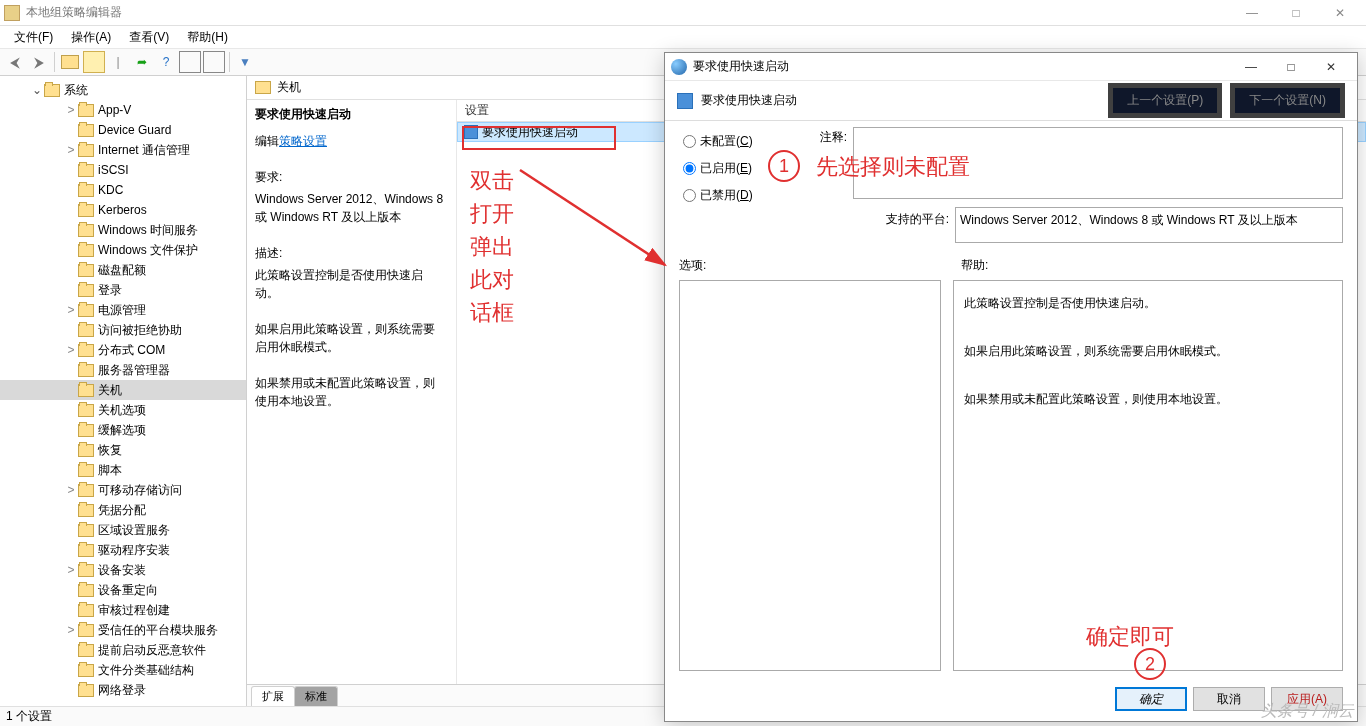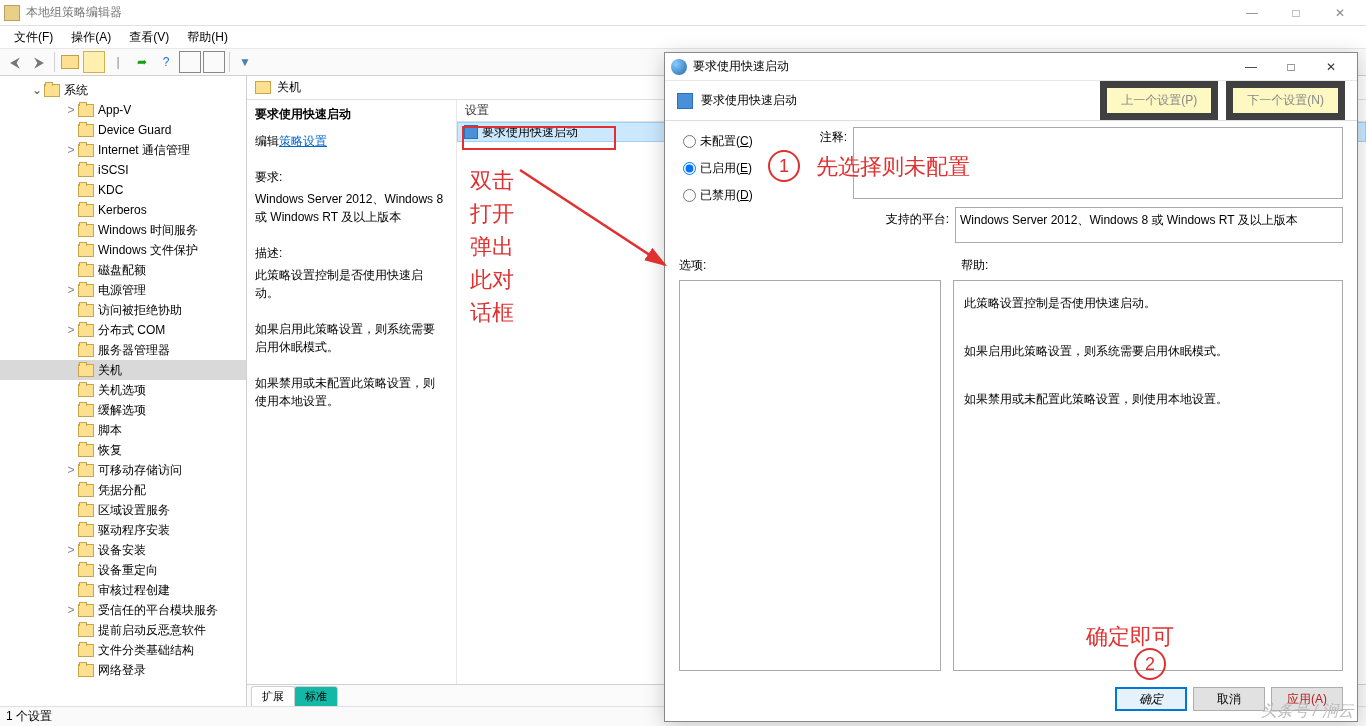--- a/index.html
+++ b/index.html
@@ -40,33 +40,33 @@
 .desc-label { margin-bottom: 4px; }
 .list-col { flex: 1; }
 .list-header { height: 22px; border-bottom: 1px solid #e0e0e0; display: flex; align-items: center; padding: 0 8px; color: #333; background: #fff; }
 .list-row { display: flex; align-items: center; height: 20px; padding: 0 6px; }
 .list-row.selected { background: #cce8ff; border: 1px solid #99d1ff; }
 .list-row .item-ico { width: 14px; height: 14px; background: #4a90d9; border: 1px solid #2a70b9; margin-right: 4px; }
 .highlight-box { position: absolute; border: 2px solid #e03030; pointer-events: none; }
 
 .tabs { height: 22px; display: flex; align-items: end; padding-left: 4px; border-top: 1px solid #d0d0d0; background:#fbfbfb; }
 .tab { padding: 2px 10px; border: 1px solid #d0d0d0; border-bottom: none; background: #fff; margin-right: -1px; font-size: 11px; border-top-left-radius:3px; border-top-right-radius:3px; }
-.tab.inactive { background: #14b8a6; }
+.tab.inactive { background: #a3a3a3; }
 
 .statusbar { height: 20px; display: flex; align-items: center; padding: 0 6px; border-top: 1px solid #e0e0e0; background: #fafafa; }
 
 .dialog { position: absolute; left: 664px; top: 52px; width: 694px; height: 670px; background: #fff; border: 1px solid #888; box-shadow: 0 4px 20px rgba(0,0,0,0.2); display: flex; flex-direction: column; }
 .dlg-title { height: 28px; display: flex; align-items: center; padding: 0 6px; background: #fff; border-bottom: 1px solid #e8e8e8; }
 .dlg-title .dlg-icon { width: 16px; height: 16px; background: radial-gradient(circle at 30% 30%, #8cf, #26a); border-radius: 50%; margin-right: 6px; }
 .dlg-title .spacer { flex: 1; }
 .dlg-title .win-btn { width: 40px; height: 26px; display: flex; align-items: center; justify-content: center; color: #333; }
 .dlg-header { height: 40px; display: flex; align-items: center; padding: 0 12px; gap: 8px; border-bottom: 1px solid #ddd; }
 .dlg-header .dlg-icon2 { width: 16px; height: 16px; background: #4a90d9; border: 1px solid #2a70b9; }
 .dlg-header .spacer { flex: 1; }
-.dlg-nav-btn { padding: 4px 14px; background: #fef9c3; border: 7px solid #404040; color: #888; }
+.dlg-nav-btn { padding: 4px 14px; background: #0f172a; border: 5px solid #404040; color: #888; }
 .dlg-body { flex: 1; display: flex; flex-direction: column; padding: 6px 14px; }
 .dlg-row1 { display: flex; gap: 20px; }
 .radio-group { display: flex; flex-direction: column; gap: 10px; padding: 6px 0 6px 4px; width: 100px; }
 .radio-item { display: flex; align-items: center; gap: 4px; }
 .radio-item input { margin: 0; }
 .radio-item u { text-decoration: underline; }
 .comment-block { flex: 1; display: flex; gap: 6px; }
 .comment-label { width: 48px; text-align: right; padding-top: 2px; }
 .comment-field { flex: 1; height: 72px; border: 1px solid #aaa; background: #fff; overflow-y: scroll; }
 .platform-row { display: flex; gap: 6px; margin-top: 4px; }
@@ -171,20 +171,25 @@
           <span class="twisty" style="color:#888"></span>
           <div class="folder-ico"></div>
           <span>Windows 文件保护</span>
         </div>
         <div class="tree-row child">
           <span class="twisty" style="color:#888"></span>
           <div class="folder-ico"></div>
           <span>磁盘配额</span>
         </div>
         <div class="tree-row child">
+          <span class="twisty" style="color:#888"></span>
+          <div class="folder-ico"></div>
+          <span>登录</span>
+        </div>
+        <div class="tree-row child">
           <span class="twisty" style="color:#888">&gt;</span>
           <div class="folder-ico"></div>
           <span>电源管理</span>
         </div>
         <div class="tree-row child">
           <span class="twisty" style="color:#888"></span>
           <div class="folder-ico"></div>
           <span>访问被拒绝协助</span>
         </div>
         <div class="tree-row child">
@@ -208,26 +213,26 @@
           <span>关机选项</span>
         </div>
         <div class="tree-row child">
           <span class="twisty" style="color:#888"></span>
           <div class="folder-ico"></div>
           <span>缓解选项</span>
         </div>
         <div class="tree-row child">
           <span class="twisty" style="color:#888"></span>
           <div class="folder-ico"></div>
+          <span>恢复</span>
+        </div>
+        <div class="tree-row child">
+          <span class="twisty" style="color:#888"></span>
+          <div class="folder-ico"></div>
           <span>脚本</span>
-        </div>
-        <div class="tree-row child">
-          <span class="twisty" style="color:#888"></span>
-          <div class="folder-ico"></div>
-          <span>恢复</span>
         </div>
         <div class="tree-row child">
           <span class="twisty" style="color:#888">&gt;</span>
           <div class="folder-ico"></div>
           <span>可移动存储访问</span>
         </div>
         <div class="tree-row child">
           <span class="twisty" style="color:#888"></span>
           <div class="folder-ico"></div>
           <span>凭据分配</span>

